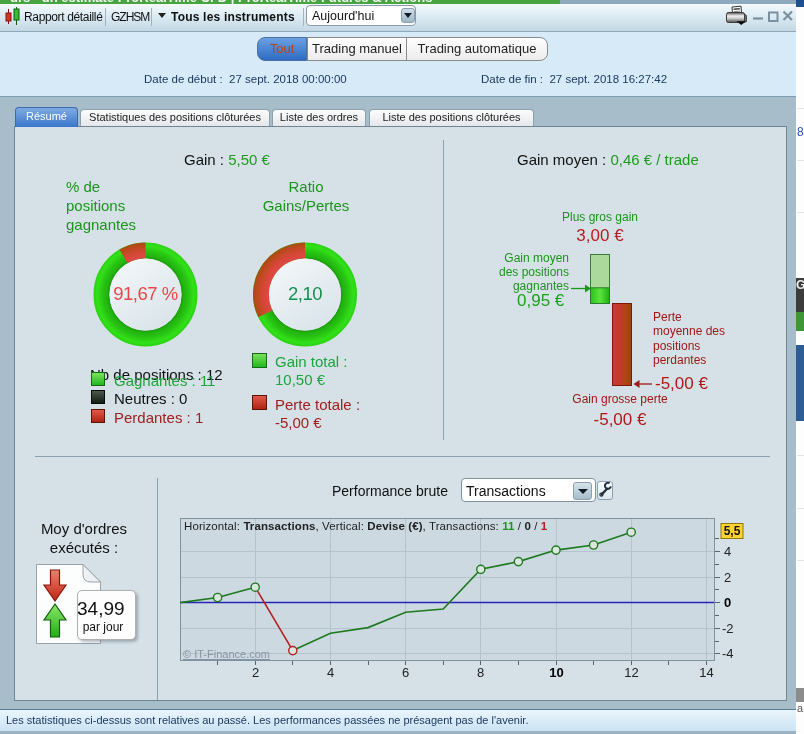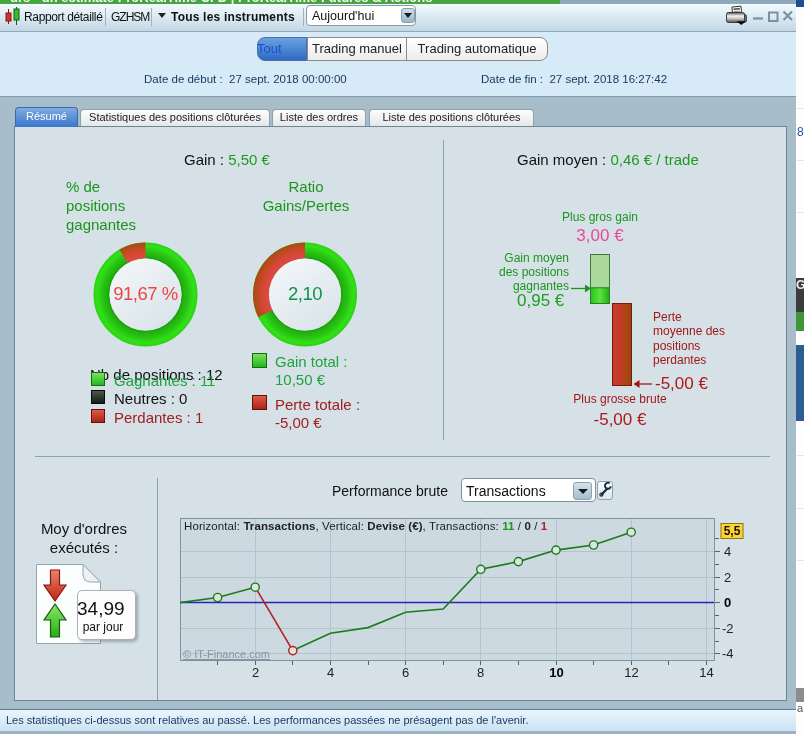--- a/index.html
+++ b/index.html
@@ -79,21 +79,21 @@
   <svg class="abs" style="left:750px;top:8px" width="44" height="16" viewBox="0 0 44 16">
     <line x1="3" y1="10.5" x2="13" y2="10.5" stroke="#7a909e" stroke-width="2.2"></line>
     <rect x="19" y="4.5" width="8.5" height="8.5" fill="none" stroke="#7a909e" stroke-width="2"></rect>
     <line x1="33.5" y1="3.5" x2="42" y2="12" stroke="#7a909e" stroke-width="2.2"></line>
     <line x1="42" y1="3.5" x2="33.5" y2="12" stroke="#7a909e" stroke-width="2.2"></line>
   </svg>
 
   <div class="abs" style="left:0;top:32px;width:796px;height:64px;background:#d6eaf7;border-bottom:1px solid #7f9cb5;"></div>
 
   <div class="abs" style="left:257px;top:37px;width:50px;height:24px;background:linear-gradient(#6ba0e0,#2e6bc4);border:1px solid #4a6fa0;border-radius:8px 0 0 8px;box-sizing:border-box;"></div>
-  <div class="abs" style="left:257px;top:41px;width:50px;font-size:13px;color:#1d4ed8;">Tout</div>
+  <div class="abs" style="left:257px;top:41px;width:50px;text-align:center;font-size:13px;color:#c2410c;">Tout</div>
   <div class="abs" style="left:307px;top:37px;width:100px;height:24px;background:linear-gradient(#ffffff,#ececec);border:1px solid #8a8a8a;box-sizing:border-box;"></div>
   <div class="abs" style="left:307px;top:41px;width:100px;text-align:center;font-size:13px;color:#222;">Trading manuel</div>
   <div class="abs" style="left:406px;top:37px;width:142px;height:24px;background:linear-gradient(#ffffff,#ececec);border:1px solid #8a8a8a;border-radius:0 8px 8px 0;box-sizing:border-box;"></div>
   <div class="abs" style="left:406px;top:41px;width:142px;text-align:center;font-size:13px;color:#222;">Trading automatique</div>
 
   <div class="abs" style="left:144px;top:73px;font-size:11.5px;color:#16375e;">Date de début :&nbsp; 27 sept. 2018 00:00:00</div>
   <div class="abs" style="left:481px;top:73px;font-size:11.5px;color:#16375e;">Date de fin :&nbsp; 27 sept. 2018 16:27:42</div>
 
   <div class="abs" style="left:0;top:97px;width:796px;height:612px;background:#a7bdca;"></div>
 
@@ -170,21 +170,21 @@
   <div class="abs" style="left:252px;top:353px;width:15px;height:15px;background:linear-gradient(#7ce05c,#20b81e);border:1px solid #156a14;box-sizing:border-box;"></div>
   <div class="abs" style="left:275px;top:353px;font-size:15px;color:#1ea43c;">Gain total :</div>
   <div class="abs" style="left:275px;top:371px;font-size:15px;color:#1ea43c;">10,50 €</div>
   <div class="abs" style="left:252px;top:395px;width:15px;height:15px;background:linear-gradient(#e05848,#ad2415);border:1px solid #5f1206;box-sizing:border-box;"></div>
   <div class="abs" style="left:275px;top:396px;font-size:15px;color:#a02020;">Perte totale :</div>
   <div class="abs" style="left:275px;top:414px;font-size:15px;color:#a02020;">-5,00 €</div>
 
   <div class="abs" style="left:443px;top:140px;width:1px;height:300px;background:#8ba1ad;"></div>
 
   <div class="abs" style="left:530px;top:210px;width:140px;text-align:center;font-size:12px;color:#1c951c;">Plus gros gain</div>
-  <div class="abs" style="left:530px;top:226px;width:140px;text-align:center;font-size:17px;color:#ec4899;">3,00 €</div>
+  <div class="abs" style="left:530px;top:226px;width:140px;text-align:center;font-size:17px;color:#b91c1c;">3,00 €</div>
 
   <div class="abs" style="left:489px;top:251px;width:80px;text-align:right;font-size:12px;line-height:14px;color:#1c951c;white-space:nowrap;">Gain moyen<br>des positions<br>gagnantes</div>
   <div class="abs" style="left:517px;top:291px;font-size:17px;color:#1da01d;">0,95 €</div>
 
   <svg class="abs" style="left:560px;top:245px" width="120" height="150" viewBox="0 0 120 150">
     <defs>
       <linearGradient id="brightg" x1="0" y1="0" x2="1" y2="0">
         <stop offset="0" stop-color="#27c41c"></stop>
         <stop offset="0.5" stop-color="#5ae33c"></stop>
         <stop offset="1" stop-color="#1fae14"></stop>
@@ -200,21 +200,21 @@
     <rect x="30.5" y="42.8" width="19" height="15.7" fill="url(#brightg)" stroke="#2a7a2a" stroke-width="1"></rect>
     <rect x="52.5" y="58.5" width="19" height="82" fill="url(#redbar)" stroke="#7a1a08" stroke-width="1"></rect>
     <line x1="11" y1="43.5" x2="25" y2="43.5" stroke="#1c951c" stroke-width="1.3"></line>
     <path d="M25,39.5 L31,43.5 L25,47.5 Z" fill="#1c951c"></path>
     <line x1="92" y1="139" x2="79" y2="139" stroke="#a01818" stroke-width="1.3"></line>
     <path d="M79.5,135 L73.5,139 L79.5,143 Z" fill="#a01818"></path>
   </svg>
 
   <div class="abs" style="left:653px;top:310px;width:80px;font-size:12px;line-height:14.3px;color:#a01818;">Perte<br>moyenne des<br>positions<br>perdantes</div>
   <div class="abs" style="left:655px;top:374px;font-size:17px;color:#b01818;">-5,00 €</div>
-  <div class="abs" style="left:550px;top:392px;width:140px;text-align:center;font-size:12px;color:#a01818;">Plus grosse brute</div>
+  <div class="abs" style="left:550px;top:392px;width:140px;text-align:center;font-size:12px;color:#a01818;">Gain grosse perte</div>
   <div class="abs" style="left:550px;top:410px;width:140px;text-align:center;font-size:17px;color:#b01818;">-5,00 €</div>
 
   <div class="abs" style="left:35px;top:456px;width:735px;height:1px;background:#8ba1ad;"></div>
 
   <div class="abs" style="left:14px;top:519px;width:140px;text-align:center;font-size:15px;line-height:19px;color:#111;">Moy d'ordres<br>exécutés :</div>
 
   <svg class="abs" style="left:30px;top:560px" width="115" height="90" viewBox="0 0 115 90">
     <defs>
       <linearGradient id="redarrow" x1="0" y1="0" x2="0" y2="1">
         <stop offset="0" stop-color="#ea8170"></stop>

